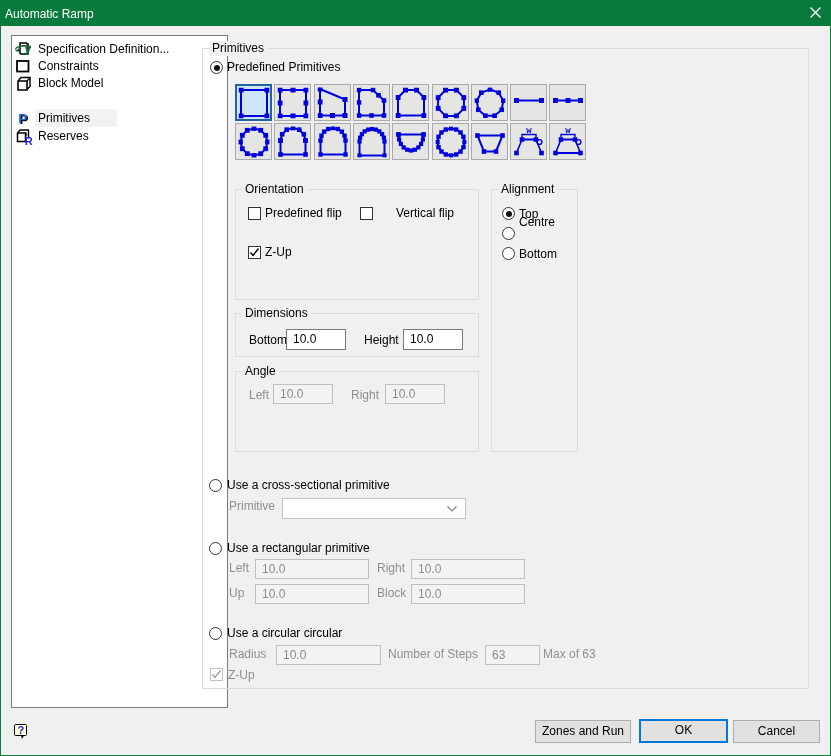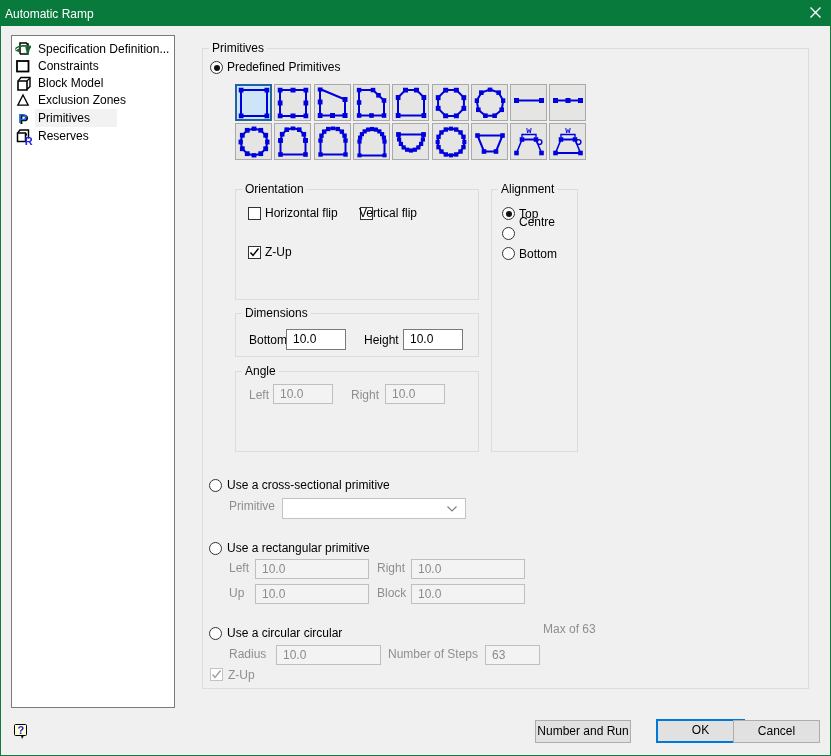--- a/index.html
+++ b/index.html
@@ -2,39 +2,39 @@
 <html><head>
 <meta charset="utf-8">
 <style>
 * { margin:0; padding:0; box-sizing:border-box; }
 html,body { width:831px; height:756px; overflow:hidden; }
 body { font-family:"Liberation Sans", sans-serif; font-size:12px; color:#000; background:#f0f0f0; position:relative; }
 .abs { position:absolute; }
 .tb { position:absolute; left:0; top:0; width:831px; height:26px; background:#087a3c; color:#fff; }
 .tb .t { position:absolute; left:5px; top:7px; font-size:12px; }
 .frame { position:absolute; left:0; top:26px; width:831px; height:730px; border:1px solid #0e7c3f; border-top:none; pointer-events:none; z-index:50; }
-.list { position:absolute; left:11px; top:35px; width:164px; height:673px; background:#fff; border:1px solid #7a7a7a; }
+.list { position:absolute; left:11px; top:35px; width:217px; height:673px; background:#fff; border:1px solid #7a7a7a; }
 .li { position:absolute; left:1px; width:176px; height:18px; }
 .li .ic { position:absolute; left:2px; top:1px; width:16px; height:16px; overflow:visible; }
 .li .tx { position:absolute; left:25px; top:2px; white-space:nowrap; }
 .hl { position:absolute; left:22px; top:0; height:18px; background:#f2f2f2; }
 .gb { position:absolute; border:1px solid #dcdcdc; }
 .gb > .lbl { position:absolute; top:-8px; left:6px; background:#f0f0f0; padding:0 3px; line-height:15px; white-space:nowrap; }
 .pbtn { position:absolute; width:37px; height:37px; background:#e5e5e3; border:1px solid #a9a9a9; }
 .pbtn.sel { background:#cde5f7; border:2px solid #20649f; }
 .pbtn svg { position:absolute; left:50%; top:50%; transform:translate(-50%,-50%); }
 .cb { position:absolute; width:13px; height:13px; border:1px solid #333; background:#fff; }
 .rb { position:absolute; width:13px; height:13px; border:1px solid #333; border-radius:50%; background:#fff; }
 .rb.on::after { content:""; position:absolute; left:2.5px; top:2.5px; width:6px; height:6px; border-radius:50%; background:#111; }
 .inp { position:absolute; height:21px; background:#fff; border:1px solid #7a7a7a; line-height:19px; padding-left:6px; }
 .inp.dis { border:1px solid #bfbfbf; color:#8b8b8b; background:#f3f3f3; height:20px; line-height:18px; }
 .gray { color:#8f8f8f; }
 .lab { position:absolute; white-space:nowrap; }
 .btn { position:absolute; height:23px; background:#e1e1e1; border:1px solid #adadad; text-align:center; line-height:21px; }
-.btn.def { border:2px solid #0078d7; line-height:19px;margin-left:17px; }
+.btn.def { border:2px solid #0078d7; line-height:19px; }
 .combo { position:absolute; background:#fff; border:1px solid #c3c3c3; }
 svg { display:block; }
 </style>
 </head>
 <body>
 
 <div class="tb">
   <div class="t">Automatic Ramp</div>
   <svg class="abs" style="left:810px;top:7px" width="11" height="11" viewBox="0 0 11 11">
       <path d="M0.5 0.5 L10.5 10.5 M10.5 0.5 L0.5 10.5" stroke="#fff" stroke-width="1.4"></path>
@@ -59,26 +59,20 @@
       </svg>
     <div class="tx">Constraints</div>
   </div>
   <div class="li" style="top:38px">
     <svg class="ic" viewBox="0 0 16 16">
         <path d="M3 6 H12 V15 H3 Z" fill="#fff" stroke="#000" stroke-width="1.6"></path>
         <path d="M3.5 5.5 L6 2.5 H15 V11.5 L12.5 14" fill="none" stroke="#000" stroke-width="1.4"></path>
         <path d="M12 6 L15 2.8" fill="none" stroke="#000" stroke-width="1.2"></path>
       </svg>
     <div class="tx">Block Model</div>
-  </div>
-  <div class="li" style="top:55px">
-    <svg class="ic" viewBox="0 0 16 16">
-        <path d="M8 3 L13.2 13.2 H2.8 Z" fill="#fff" stroke="#000" stroke-width="1.3"></path>
-      </svg>
-    <div class="tx">Exclusion Zones</div>
   </div>
   <div class="li" style="top:73px">
     <div class="hl" style="width:82px"></div>
     <svg class="ic" viewBox="0 0 16 16">
         <text x="4.4" y="13.6" font-family="Liberation Sans" font-size="13.5" font-weight="bold" fill="#000">P</text>
         <text x="3.2" y="12.8" font-family="Liberation Sans" font-size="13.5" font-weight="bold" fill="#1a66d6">P</text>
       </svg>
     <div class="tx">Primitives</div>
   </div>
   <div class="li" style="top:91px">
@@ -342,23 +336,23 @@
         <rect x="0.7000000000000002" y="24.2" width="4.6" height="4.6" fill="#0000dd"></rect>
         <rect x="25.7" y="24.2" width="4.6" height="4.6" fill="#0000dd"></rect>
       </svg>
     </div>
   </div>
 
 <div class="gb" style="left:235px;top:189px;width:244px;height:111px">
     <div class="lbl">Orientation</div>
   </div>
 <div class="cb" style="left:248px;top:207px"></div>
-<div class="lab" style="left:265px;top:206px">Horizontal flip</div>
+<div class="lab" style="left:265px;top:206px">Predefined flip</div>
 <div class="cb" style="left:360px;top:207px"></div>
-<div class="lab" style="left:359px;top:206px">Vertical flip</div>
+<div class="lab" style="left:396px;top:206px">Vertical flip</div>
 <div class="cb" style="left:248px;top:246px">
     <svg width="11" height="11" viewBox="0 0 11 11">
       <path d="M1.5 5.5 L4 8.5 L9.5 1.5" fill="none" stroke="#000" stroke-width="1.4"></path>
     </svg>
   </div>
 <div class="lab" style="left:265px;top:245px">Z-Up</div>
 
 <div class="gb" style="left:491px;top:189px;width:87px;height:263px">
     <div class="lbl">Alignment</div>
   </div>
@@ -404,29 +398,29 @@
 <div class="inp dis" style="left:255px;top:584px;width:114px">10.0</div>
 <div class="lab gray" style="left:377px;top:586px">Block</div>
 <div class="inp dis" style="left:411px;top:584px;width:114px">10.0</div>
 
 <div class="rb" style="left:209px;top:627px"></div>
 <div class="lab" style="left:227px;top:626px">Use a circular circular</div>
 <div class="lab gray" style="left:229px;top:647px">Radius</div>
 <div class="inp dis" style="left:276px;top:645px;width:105px">10.0</div>
 <div class="lab gray" style="left:388px;top:647px">Number of Steps</div>
 <div class="inp dis" style="left:485px;top:645px;width:55px">63</div>
-<div class="lab gray" style="left:543px;top:622px">Max of 63</div>
+<div class="lab gray" style="left:543px;top:647px">Max of 63</div>
 <div class="cb" style="left:210px;top:668px;border-color:#c3c3c3">
     <svg width="11" height="11" viewBox="0 0 11 11">
       <path d="M1.5 5.5 L4 8.5 L9.5 1.5" fill="none" stroke="#a0a0a0" stroke-width="1.4"></path>
     </svg>
   </div>
 <div class="lab gray" style="left:228px;top:668px">Z-Up</div>
 
 <svg class="abs" style="left:13px;top:723px" width="16" height="17" viewBox="0 0 16 17">
   <rect x="1.5" y="1.5" width="12" height="11" rx="1" fill="#ffffd8" stroke="#000"></rect>
   <path d="M8 12.5 L11 12.5 L9 16 Z" fill="#000"></path>
   <text x="4.5" y="11" font-size="11" font-weight="bold" fill="#2222cc">?</text>
 </svg>
 
-<div class="btn" style="left:535px;top:720px;width:96px">Number and Run</div>
+<div class="btn" style="left:535px;top:720px;width:96px">Zones and Run</div>
 <div class="btn def" style="left:639px;top:719px;width:89px;height:24px">OK</div>
 <div class="btn" style="left:733px;top:720px;width:87px">Cancel</div>
 
 </body></html>

